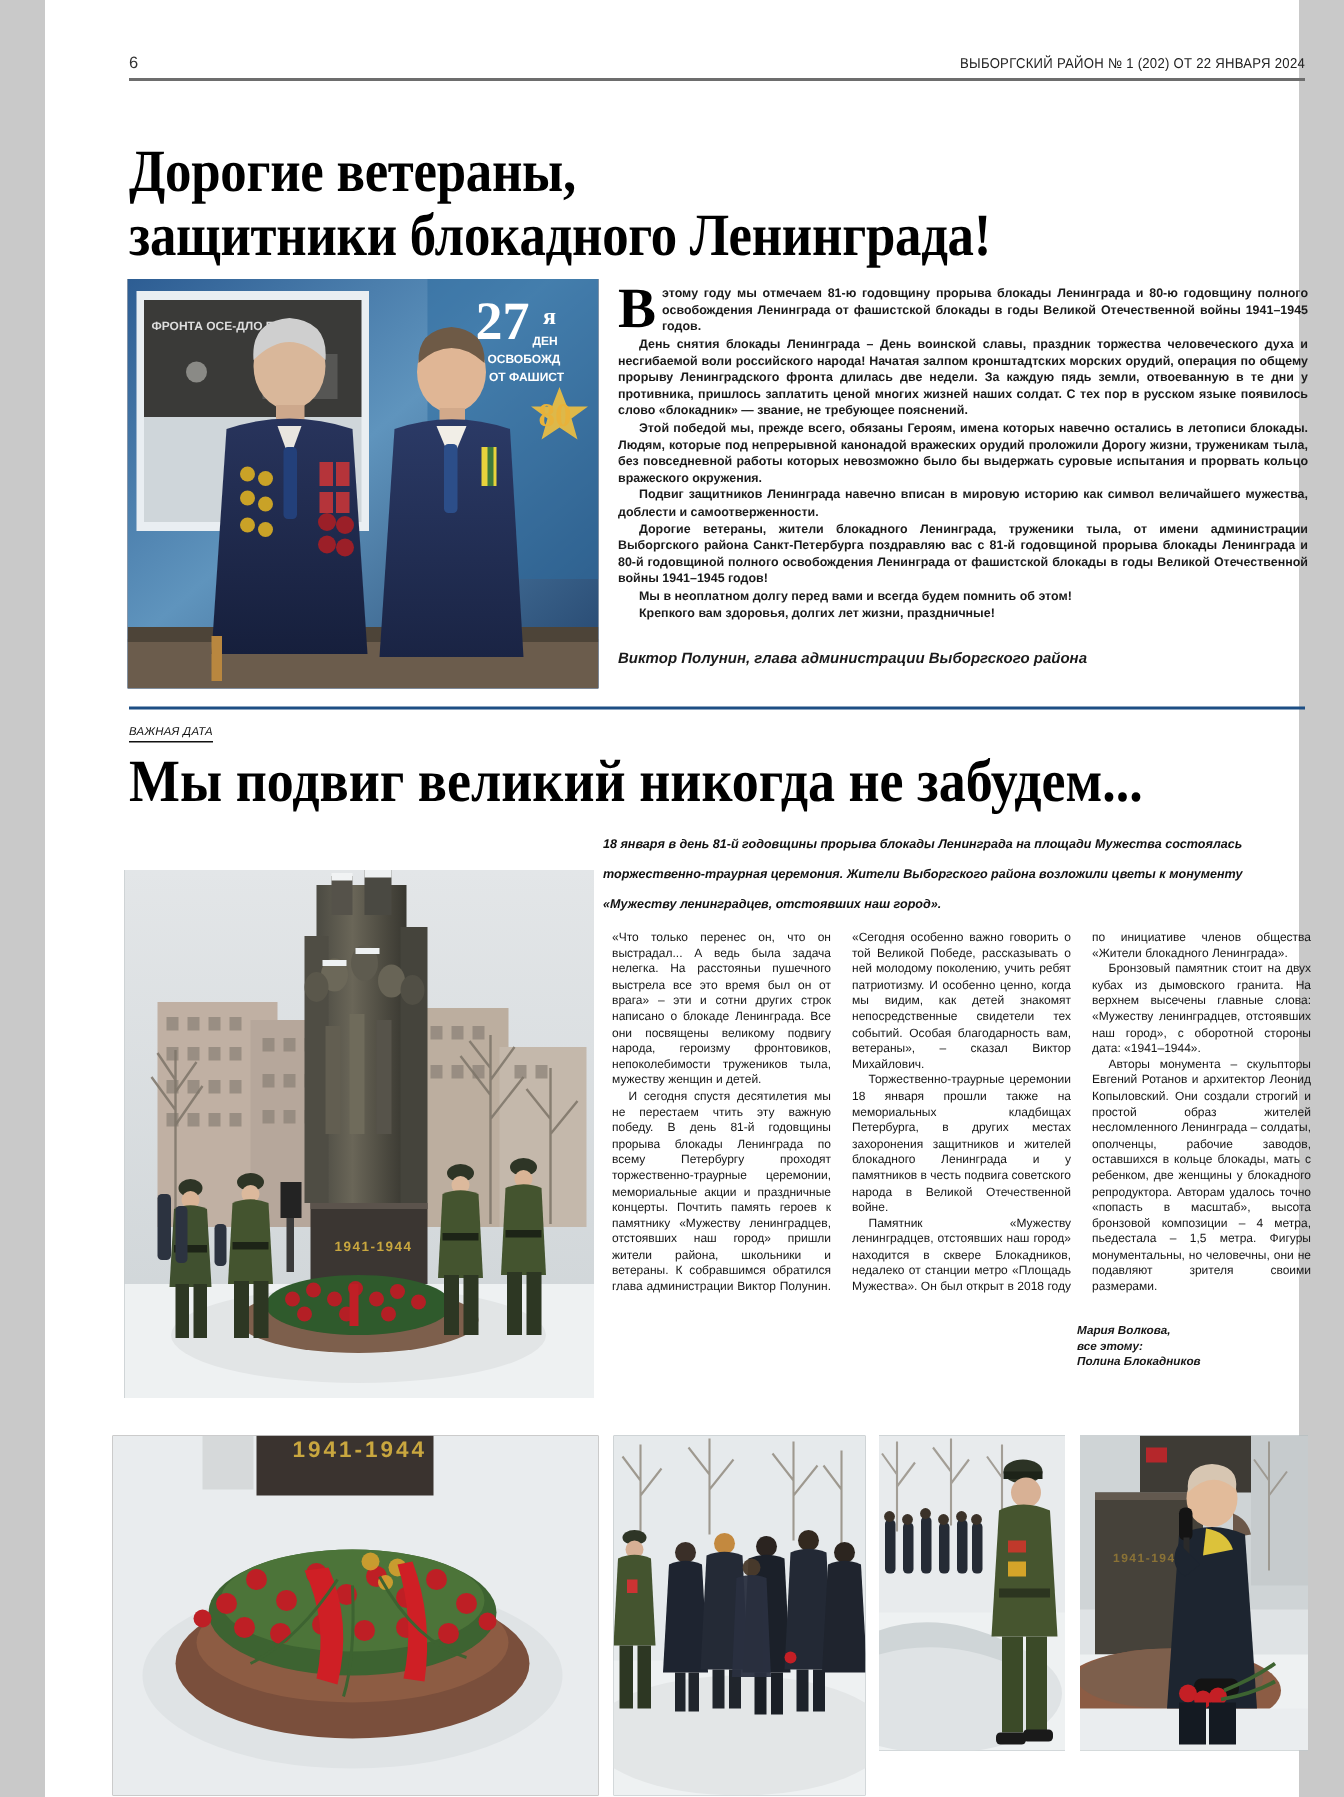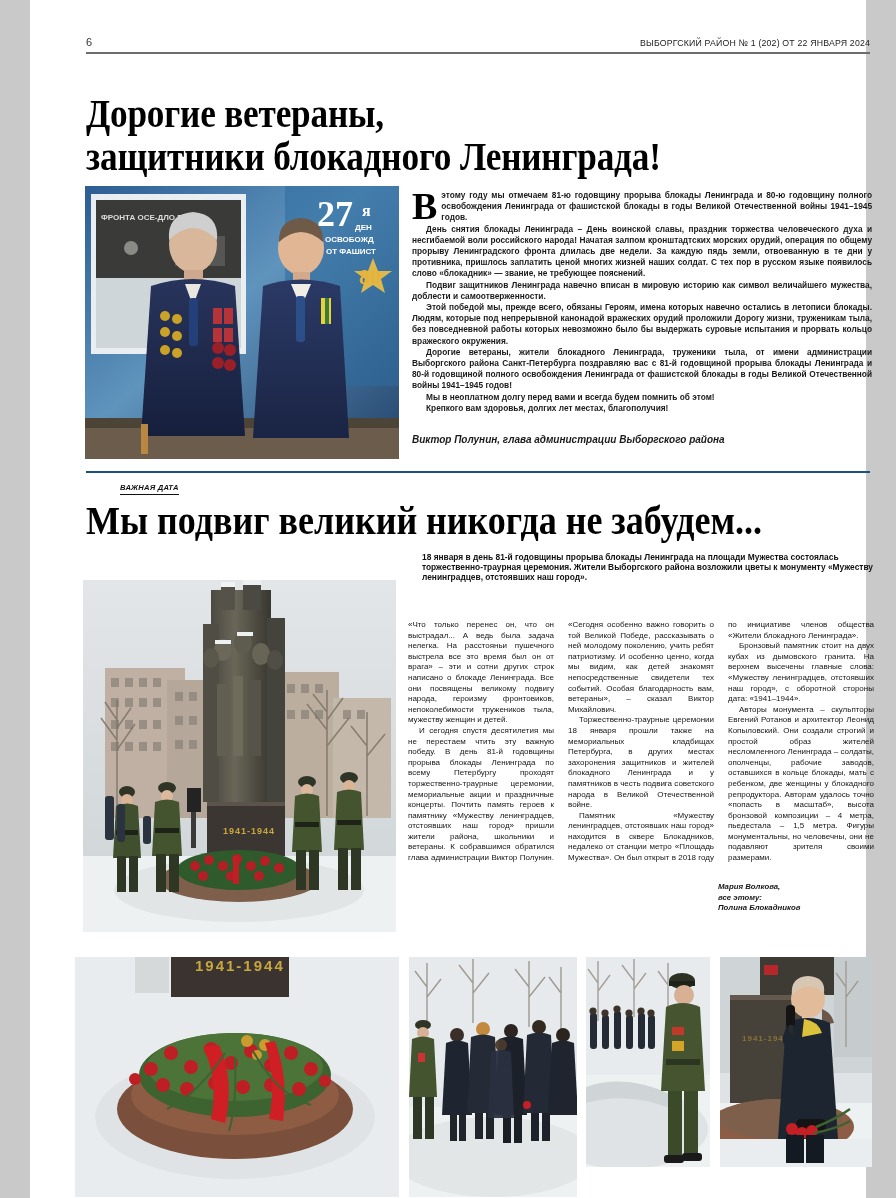--- a/index.html
+++ b/index.html
@@ -141,51 +141,51 @@
     height: 1.6px;
     background: #1d4e84;
   }
 
   
   .rubric {
     position: absolute;
     left: 56px;
     top: 483px;
     font-size: 7.6px;
-    font-weight: bold;
+    font-weight: normal;
     font-style: italic;
     letter-spacing: 0.2px;
     color: #111;
     border-bottom: 1.4px solid #111;
     padding-bottom: 1.5px;
     text-transform: uppercase;
-    margin-left: 34px;
   }
   .headline2 {
     position: absolute;
     left: 56px;
     top: 500px;
     width: 830px;
     font-family: "Liberation Serif", serif;
     font-weight: bold;
     font-size: 40px;
     line-height: 1.05;
     color: #000;
     transform: scaleX(0.9);
     transform-origin: left top;
     white-space: nowrap;
   }
 
   .lead2 {
     position: absolute;
-    left: 392px;
+    left: 372px;
     top: 552px;
     width: 466px;
     font-size: 8.4px;
-    line-height: 10px;
+    line-height: 20px;
+    font-style: italic;
     font-weight: bold;
     color: #111;
   }
 
   .photo2 {
     position: absolute;
     left: 53px;
     top: 580px;
     width: 313px;
     height: 352px;
@@ -325,25 +325,25 @@
         <rect x="236" y="112" width="10" height="26" fill="#e8d23c"></rect>
         <rect x="240" y="112" width="4" height="26" fill="#3d7a3d"></rect>
       </svg>
     </div>
 
     <div class="art1-text">
       <p class="first">
         <span class="dropcap">В</span><span>этому году мы отмечаем 81-ю годовщину прорыва блокады Ленинграда и 80-ю годовщину полного освобождения Ленинграда от фашистской блокады в годы Великой Отечественной войны 1941–1945 годов.</span>
       </p>
       <p><span>День снятия блокады Ленинграда – День воинской славы, праздник торжества человеческого духа и несгибаемой воли российского народа! Начатая залпом кронштадтских морских орудий, операция по общему прорыву Ленинградского фронта длилась две недели. За каждую пядь земли, отвоеванную в те дни у противника, пришлось заплатить ценой многих жизней наших солдат. С тех пор в русском языке появилось слово «блокадник» — звание, не требующее пояснений.</span></p>
+      <p><span>Этой победой мы, прежде всего, обязаны Героям, имена которых навечно остались в летописи блокады. Людям, которые под непрерывной канонадой вражеских орудий проложили Дорогу жизни, труженикам тыла, без повседневной работы которых невозможно было бы выдержать суровые испытания и прорвать кольцо вражеского окружения.</span></p>
       <p><span>Подвиг защитников Ленинграда навечно вписан в мировую историю как символ величайшего мужества, доблести и самоотверженности.</span></p>
-      <p><span>Этой победой мы, прежде всего, обязаны Героям, имена которых навечно остались в летописи блокады. Людям, которые под непрерывной канонадой вражеских орудий проложили Дорогу жизни, труженикам тыла, без повседневной работы которых невозможно было бы выдержать суровые испытания и прорвать кольцо вражеского окружения.</span></p>
       <p><span>Дорогие ветераны, жители блокадного Ленинграда, труженики тыла, от имени администрации Выборгского района Санкт-Петербурга поздравляю вас с 81-й годовщиной прорыва блокады Ленинграда и 80-й годовщиной полного освобождения Ленинграда от фашистской блокады в годы Великой Отечественной войны 1941–1945 годов!</span></p>
       <p><span>Мы в неоплатном долгу перед вами и всегда будем помнить об этом!</span></p>
-      <p><span>Крепкого вам здоровья, долгих лет местах, благополучия!</span></p>
+      <p><span>Крепкого вам здоровья, долгих лет жизни, праздничные!</span></p>
     </div>
     <div class="sig1">Виктор Полунин, глава администрации Выборгского района</div>
 
     <div class="rule-mid"></div>
 
     <div class="rubric">Важная дата</div>
     <div class="headline2">Мы подвиг великий никогда не забудем...</div>
 
     <div class="lead2">18 января в день 81-й годовщины прорыва блокады Ленинграда на площади Мужества состоялась торжественно-траурная церемония. Жители Выборгского района возложили цветы к монументу «Мужеству ленинградцев, отстоявших наш город».</div>
 

